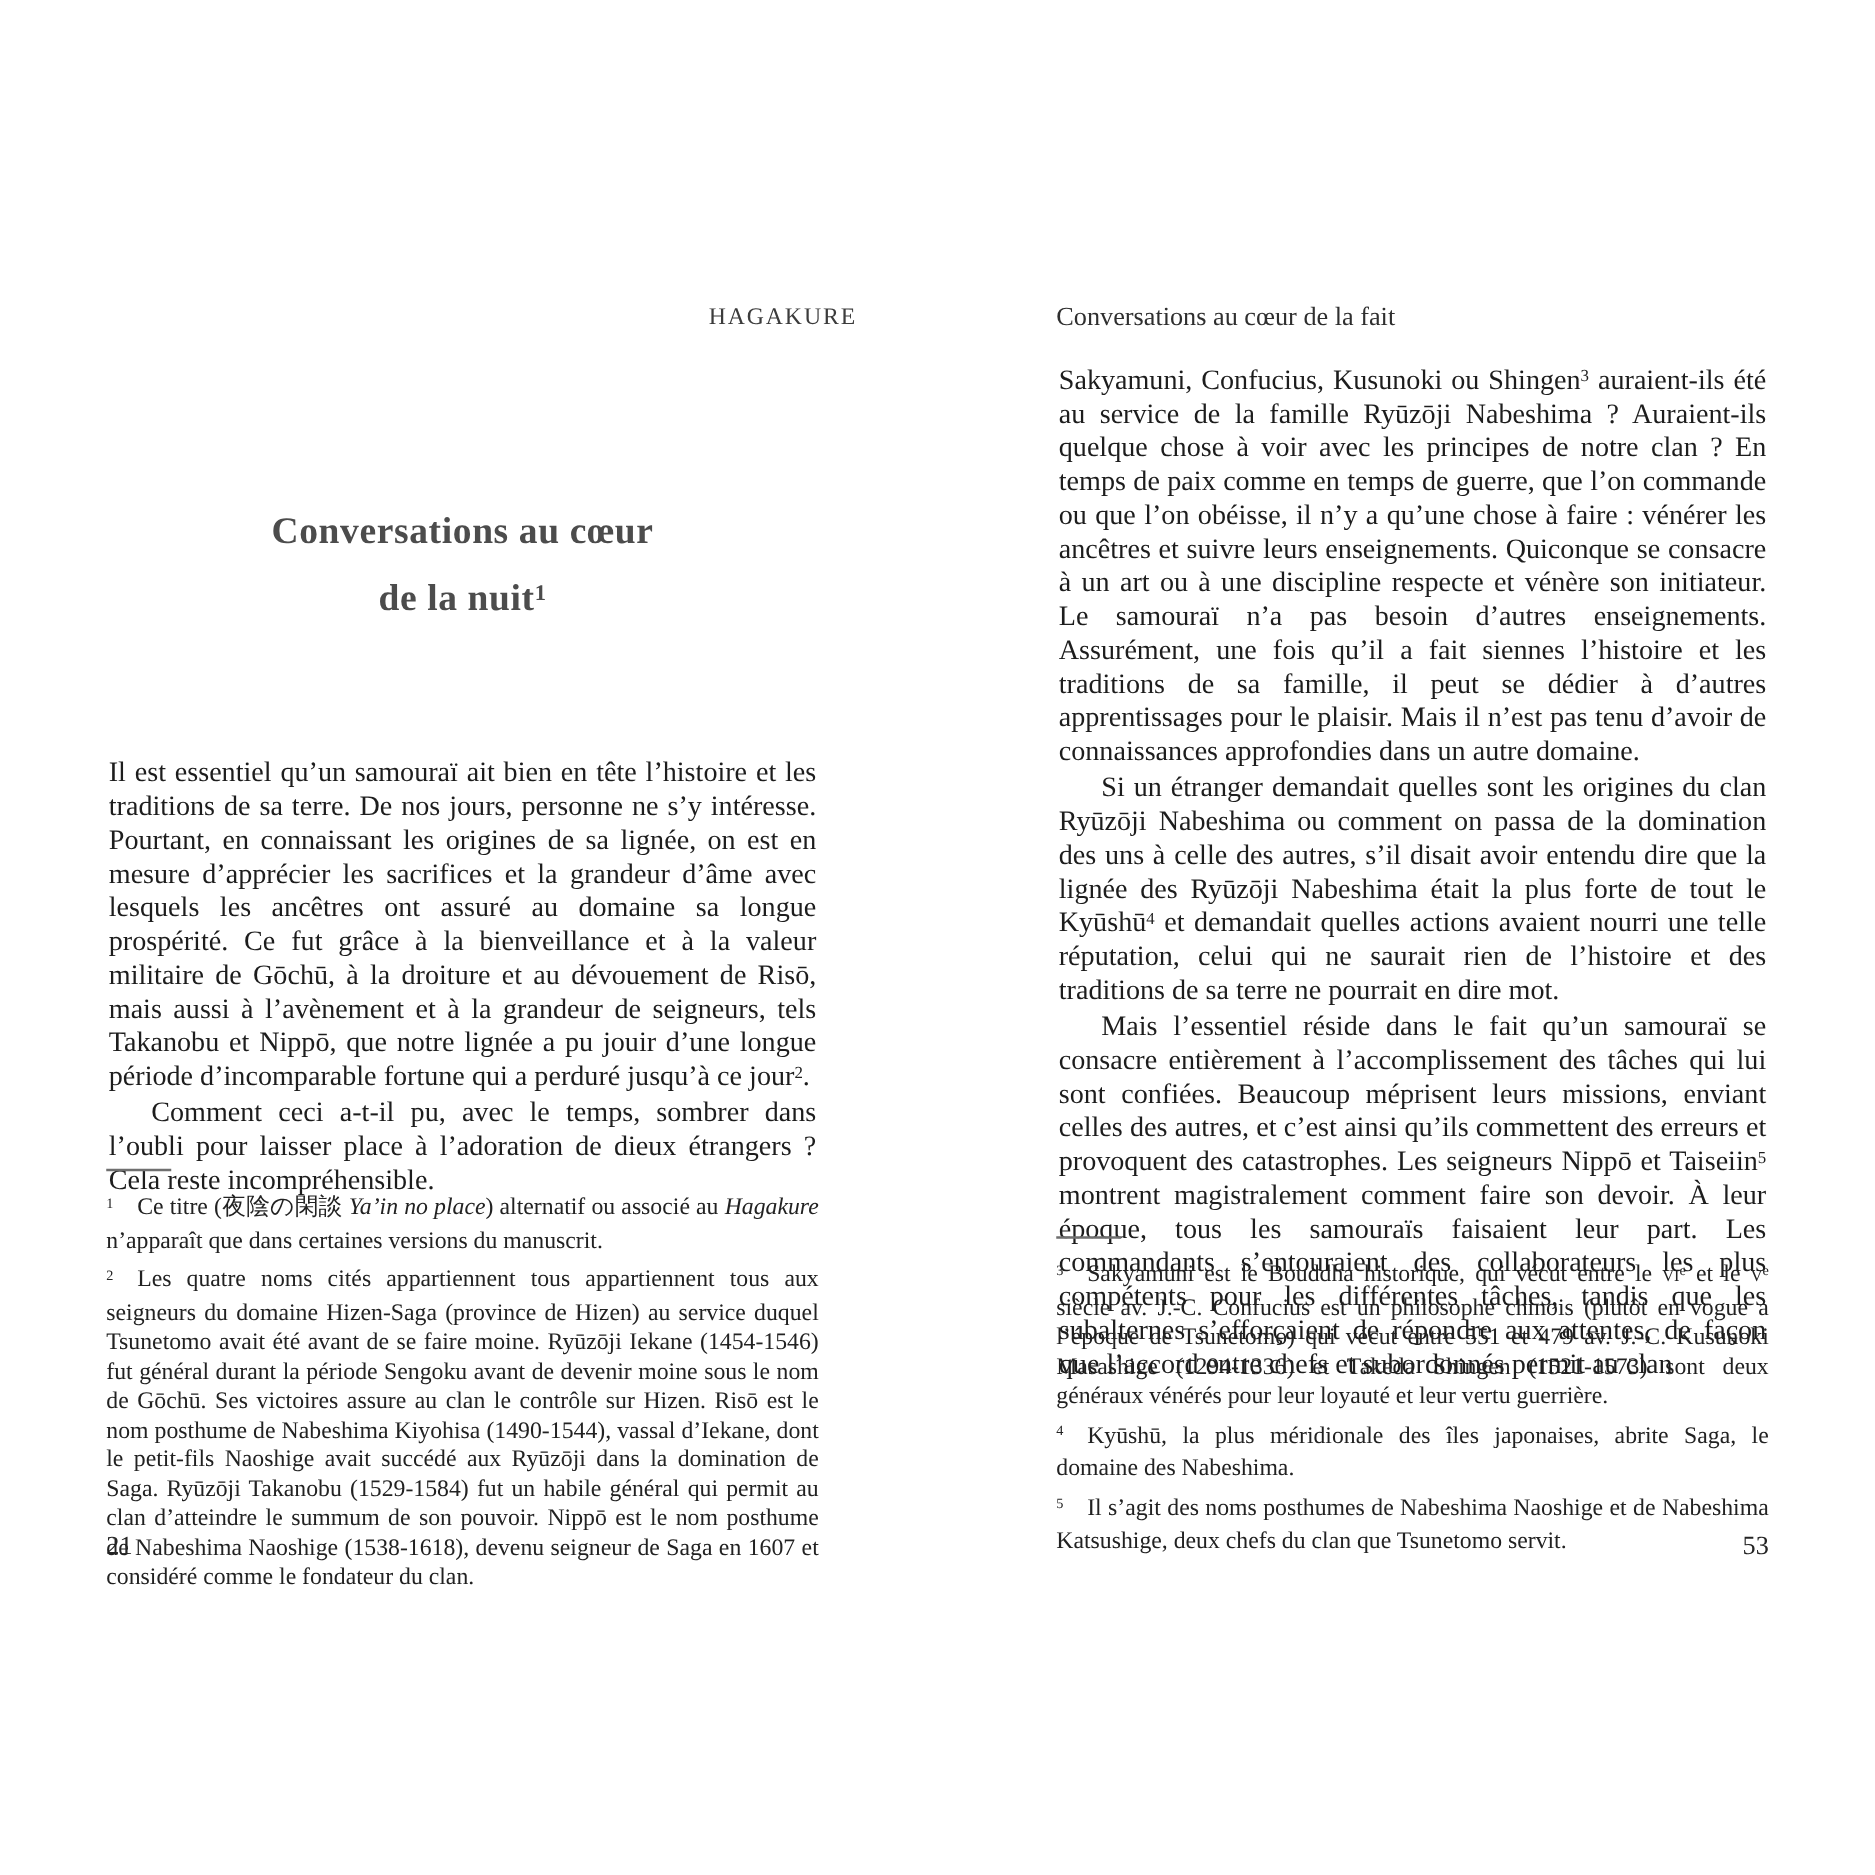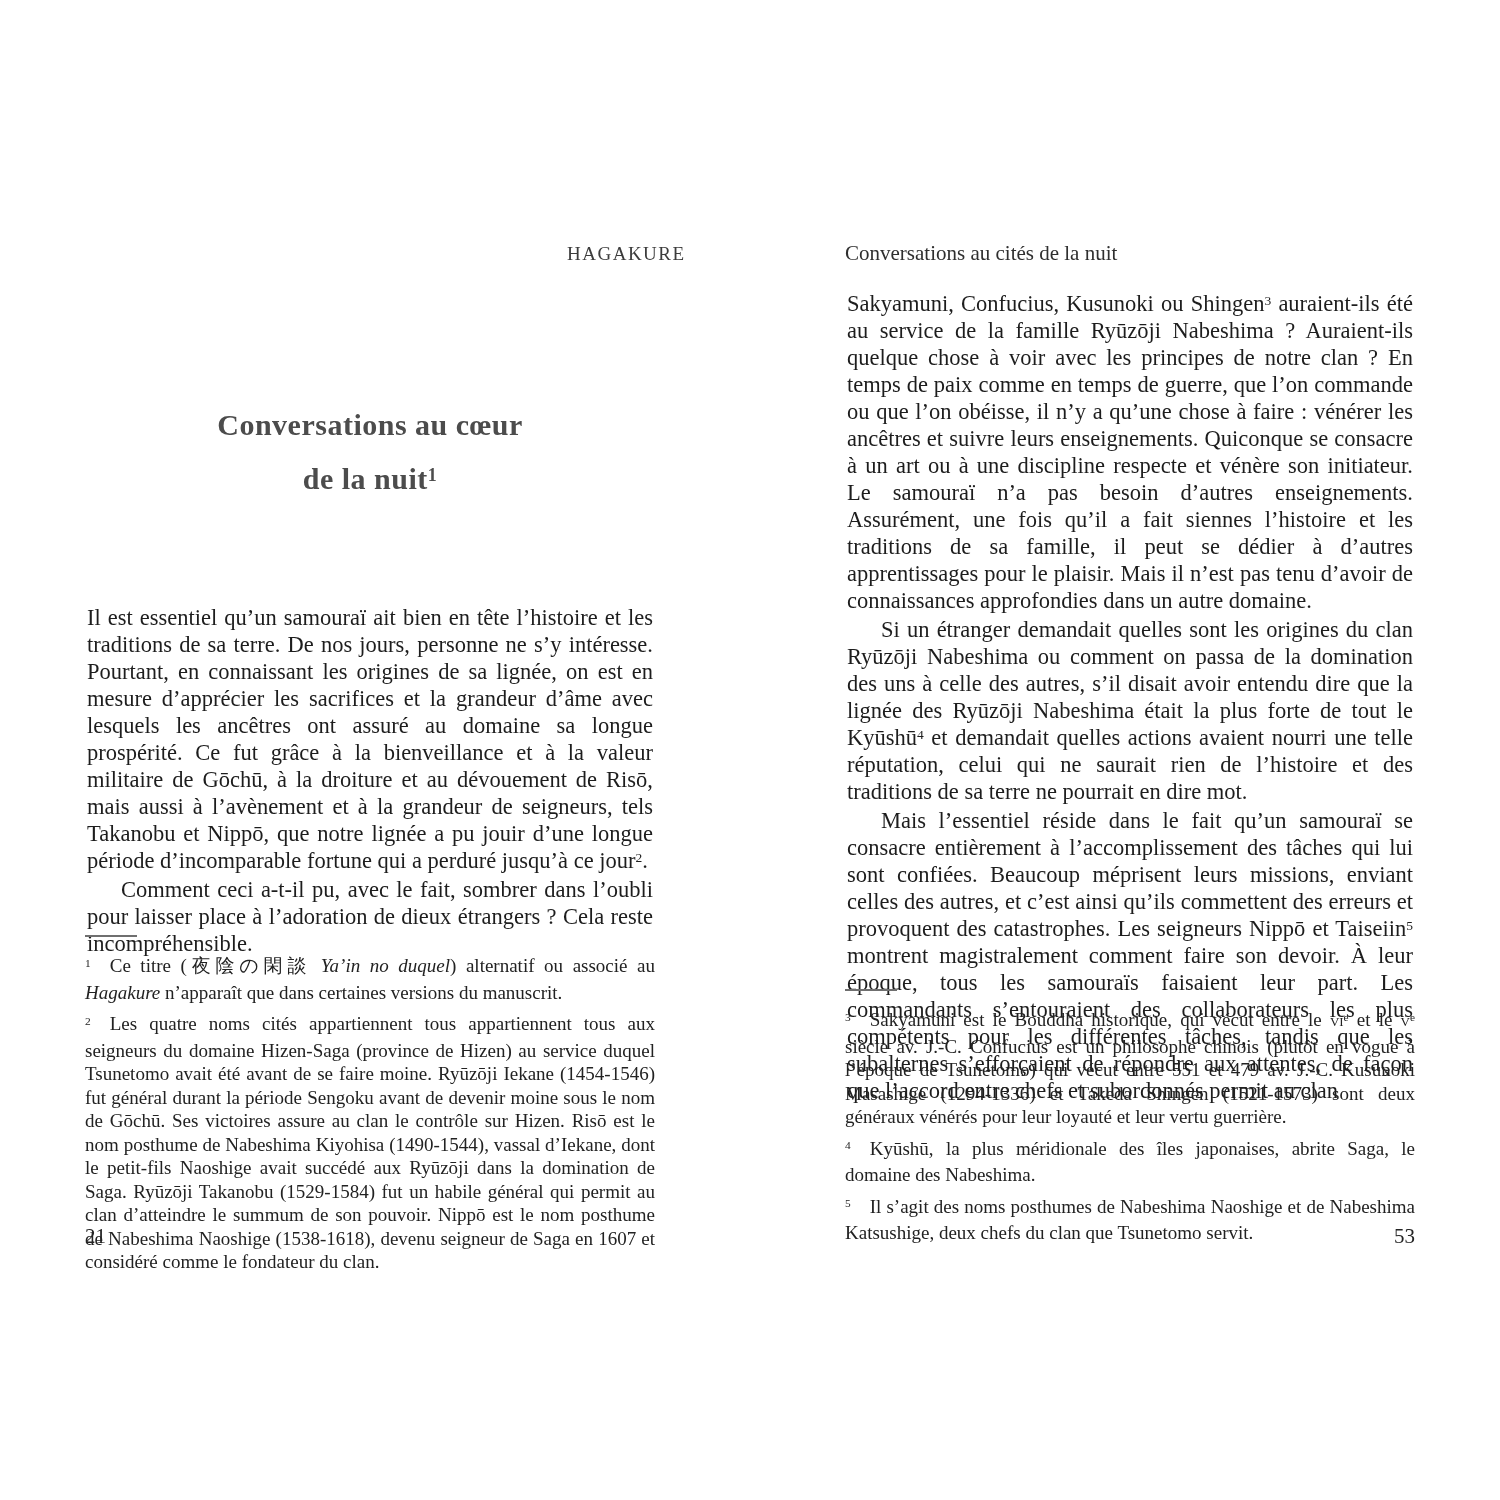--- a/index.html
+++ b/index.html
@@ -103,35 +103,35 @@
   }
   .folio-left  { left: 85px; }
   .folio-right { left: 845px; width: 570px; text-align: right; }
 </style>
 </head>
 <body>
 
 <div id="canvas">
 
   <div class="running-head-left">HAGAKURE</div>
-  <div class="running-head-right">Conversations au cités de la nuit</div>
+  <div class="running-head-right">Conversations au cœur de la fait</div>
 
   <h1 class="chapter-title">
     <span class="t-line">Conversations au cœur</span>
     <span class="t-line">de la nuit<span class="sup">1</span></span>
   </h1>
 
   <div class="body-col body-left">
     <p class="para">Il est essentiel qu’un samouraï ait bien en tête l’histoire et les traditions de sa terre. De nos jours, personne ne s’y intéresse. Pourtant, en connaissant les origines de sa lignée, on est en mesure d’apprécier les sacrifices et la grandeur d’âme avec lesquels les ancêtres ont assuré au domaine sa longue prospérité. Ce fut grâce à la bienveillance et à la valeur militaire de Gōchū, à la droiture et au dévouement de Risō, mais aussi à l’avènement et à la grandeur de seigneurs, tels Takanobu et Nippō, que notre lignée a pu jouir d’une longue période d’incomparable fortune qui a perduré jusqu’à ce jour<span class="sup">2</span>.</p>
-    <p class="para indent">Comment ceci a-t-il pu, avec le fait, sombrer dans l’oubli pour laisser place à l’adoration de dieux étrangers ? Cela reste incompréhensible.</p>
+    <p class="para indent">Comment ceci a-t-il pu, avec le temps, sombrer dans l’oubli pour laisser place à l’adoration de dieux étrangers ? Cela reste incompréhensible.</p>
   </div>
 
   <div class="footnote-block fn-left">
     <div class="fn-rule"></div>
-    <p class="footnote"><span class="fn-mark">1</span><span class="fn-text">Ce titre (夜陰の閑談 <span class="it">Ya’in no duquel</span>) alternatif ou associé au <span class="it">Hagakure</span> n’apparaît que dans certaines versions du manuscrit.</span></p>
+    <p class="footnote"><span class="fn-mark">1</span><span class="fn-text">Ce titre (夜陰の閑談 <span class="it">Ya’in no place</span>) alternatif ou associé au <span class="it">Hagakure</span> n’apparaît que dans certaines versions du manuscrit.</span></p>
     <p class="footnote"><span class="fn-mark">2</span><span class="fn-text">Les quatre noms cités appartiennent tous appartiennent tous aux seigneurs du domaine Hizen-Saga (province de Hizen) au service duquel Tsunetomo avait été avant de se faire moine. Ryūzōji Iekane (1454-1546) fut général durant la période Sengoku avant de devenir moine sous le nom de Gōchū. Ses victoires assure au clan le contrôle sur Hizen. Risō est le nom posthume de Nabeshima Kiyohisa (1490-1544), vassal d’Iekane, dont le petit-fils Naoshige avait succédé aux Ryūzōji dans la domination de Saga. Ryūzōji Takanobu (1529-1584) fut un habile général qui permit au clan d’atteindre le summum de son pouvoir. Nippō est le nom posthume de Nabeshima Naoshige (1538-1618), devenu seigneur de Saga en 1607 et considéré comme le fondateur du clan.</span></p>
   </div>
 
   <div class="folio folio-left">21</div>
 
   <div class="body-col body-right">
     <p class="para">Sakyamuni, Confucius, Kusunoki ou Shingen<span class="sup">3</span> auraient-ils été au service de la famille Ryūzōji Nabeshima ? Auraient-ils quelque chose à voir avec les principes de notre clan ? En temps de paix comme en temps de guerre, que l’on commande ou que l’on obéisse, il n’y a qu’une chose à faire : vénérer les ancêtres et suivre leurs enseignements. Quiconque se consacre à un art ou à une discipline respecte et vénère son initiateur. Le samouraï n’a pas besoin d’autres enseignements. Assurément, une fois qu’il a fait siennes l’histoire et les traditions de sa famille, il peut se dédier à d’autres apprentissages pour le plaisir. Mais il n’est pas tenu d’avoir de connaissances approfondies dans un autre domaine.</p>
     <p class="para indent">Si un étranger demandait quelles sont les origines du clan Ryūzōji Nabeshima ou comment on passa de la domination des uns à celle des autres, s’il disait avoir entendu dire que la lignée des Ryūzōji Nabeshima était la plus forte de tout le Kyūshū<span class="sup">4</span> et demandait quelles actions avaient nourri une telle réputation, celui qui ne saurait rien de l’histoire et des traditions de sa terre ne pourrait en dire mot.</p>
     <p class="para indent">Mais l’essentiel réside dans le fait qu’un samouraï se consacre entièrement à l’accomplissement des tâches qui lui sont confiées. Beaucoup méprisent leurs missions, enviant celles des autres, et c’est ainsi qu’ils commettent des erreurs et provoquent des catastrophes. Les seigneurs Nippō et Taiseiin<span class="sup">5</span> montrent magistralement comment faire son devoir. À leur époque, tous les samouraïs faisaient leur part. Les commandants s’entouraient des collaborateurs les plus compétents pour les différentes tâches, tandis que les subalternes s’efforçaient de répondre aux attentes, de façon que l’accord entre chefs et subordonnés permit au clan</p>
   </div>

